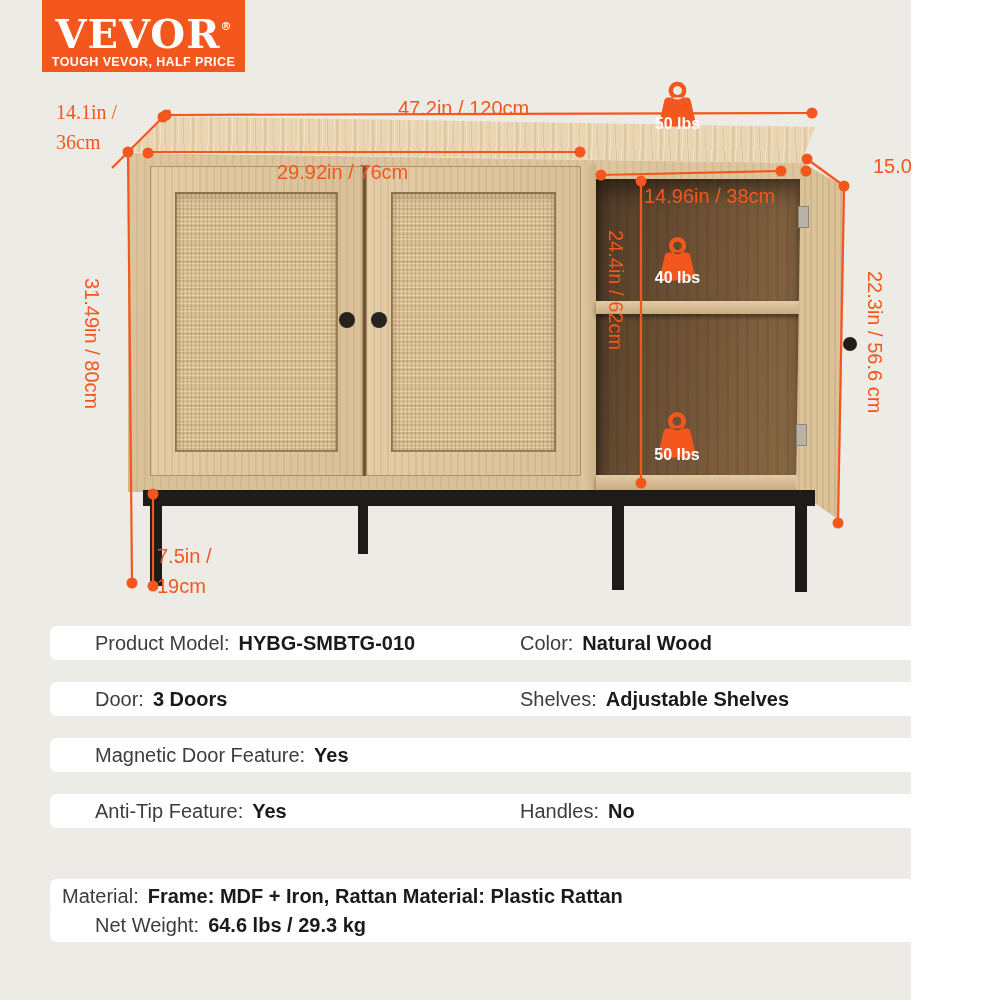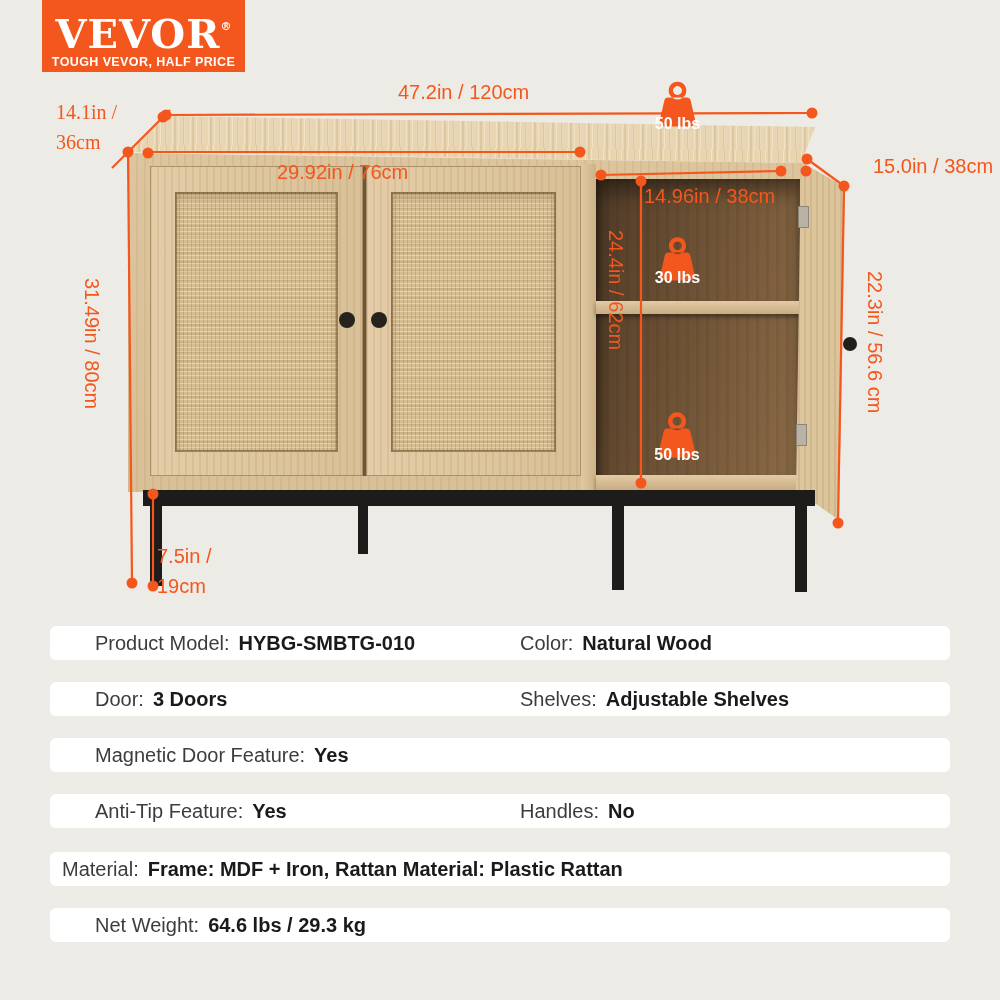--- a/index.html
+++ b/index.html
@@ -1,17 +1,17 @@
 <!DOCTYPE html>
 <html><head>
 <meta charset="utf-8">
 <style>
   html,body{margin:0;padding:0;}
   .canvas{
-    position:relative; width:1000px; height:1000px; overflow:hidden;
+    position:relative; width:911px; height:1000px; overflow:hidden;
     background:#EDEBE5;
     font-family:"Liberation Sans", sans-serif;
   }
   
   .logo{
     position:absolute; left:42px; top:0; width:203px; height:72px;
     background:#F4571D; color:#fff; text-align:center;
   }
   .logo .word{
     display:block; margin-top:6px;
@@ -117,21 +117,21 @@
   .spec-row{
     position:absolute; left:50px; width:900px; height:34px;
     background:#FFFFFF; border-radius:6px;
     display:flex; align-items:center; padding-left:45px; box-sizing:border-box;
     font-size:20px; color:#3C3C3C;
   }
   .spec-row .cell{display:flex; align-items:baseline;}
   .spec-row .cell.c2{position:absolute; left:470px;}
   .spec-row .val{font-weight:bold; color:#1A1A1A; margin-left:9px;}
   .r1{top:626px;} .r2{top:682px;} .r3{top:738px;}
-  .r4{top:794px;} .r5{top:852px;padding-left:12px;} .r6{top:908px;}
+  .r4{top:794px;} .r5{top:879px;padding-left:12px;} .r6{top:908px;}
 </style>
 </head>
 <body>
 
 <div class="canvas">
 
   <div class="logo">
     <span class="word"><span>VEVOR</span><span class="reg">®</span></span>
     <span class="tag">TOUGH VEVOR, HALF PRICE</span>
   </div>
@@ -198,21 +198,21 @@
     <circle cx="844" cy="186" r="5.5"></circle>
 
     <line x1="844" y1="189" x2="838" y2="521"></line>
     <circle cx="838" cy="523" r="5.5"></circle>
 
     <line x1="153" y1="494" x2="153" y2="586"></line>
     <circle cx="153" cy="494" r="5.5"></circle>
     <circle cx="153" cy="586" r="5.5"></circle>
   </svg>
 
-  <span class="dim" style="left:398px; top:80px;text-align:right;">47.2in / 120cm</span>
+  <span class="dim" style="left:398px; top:96px;text-align:right;">47.2in / 120cm</span>
   <div class="dim two" style="left:56px; top:97px;font-family:Liberation Serif, serif;">
     <div>14.1in /</div>
     <div>36cm</div>
   </div>
   <span class="dim v" style="left:80px; top:278px;">31.49in / 80cm</span>
   <span class="dim" style="left:277px; top:160px;">29.92in / 76cm</span>
   <span class="dim" style="left:644px; top:184px;">14.96in / 38cm</span>
   <span class="dim v" style="left:604px; top:230px;">24.4in / 62cm</span>
   <span class="dim" style="left:873px; top:154px;">15.0in / 38cm</span>
   <span class="dim v" style="left:863px; top:271px;">22.3in / 56.6 cm</span>
@@ -224,21 +224,21 @@
   <div class="wt w1">
     <svg viewBox="0 0 100 100">
       <path fill-rule="evenodd" d="M50,2 a15,15 0 1 0 0.01,0 Z M50,9.5 a7.5,7.5 0 1 1 -0.01,0 Z M34,29 h32 c3,0 5.6,2.1 6.3,5.1 l7.6,33 c1.5,6.6 -3.1,11 -9.7,11 h-40.4 c-6.6,0 -11.2,-4.4 -9.7,-11 l7.6,-33 c0.7,-3 3.3,-5.1 6.3,-5.1 Z"></path>
     </svg>
     <span class="wt-label">50 lbs</span>
   </div>
   <div class="wt w2">
     <svg viewBox="0 0 100 100">
       <path fill-rule="evenodd" d="M50,2 a15,15 0 1 0 0.01,0 Z M50,9.5 a7.5,7.5 0 1 1 -0.01,0 Z M34,29 h32 c3,0 5.6,2.1 6.3,5.1 l7.6,33 c1.5,6.6 -3.1,11 -9.7,11 h-40.4 c-6.6,0 -11.2,-4.4 -9.7,-11 l7.6,-33 c0.7,-3 3.3,-5.1 6.3,-5.1 Z"></path>
     </svg>
-    <span class="wt-label">30 lbs</span>
+    <span class="wt-label">40 lbs</span>
   </div>
   <div class="wt w3">
     <svg viewBox="0 0 100 100">
       <path fill-rule="evenodd" d="M50,2 a15,15 0 1 0 0.01,0 Z M50,9.5 a7.5,7.5 0 1 1 -0.01,0 Z M34,29 h32 c3,0 5.6,2.1 6.3,5.1 l7.6,33 c1.5,6.6 -3.1,11 -9.7,11 h-40.4 c-6.6,0 -11.2,-4.4 -9.7,-11 l7.6,-33 c0.7,-3 3.3,-5.1 6.3,-5.1 Z"></path>
     </svg>
     <span class="wt-label">50 lbs</span>
   </div>
 
   <div>
     <div class="spec-row r1">

